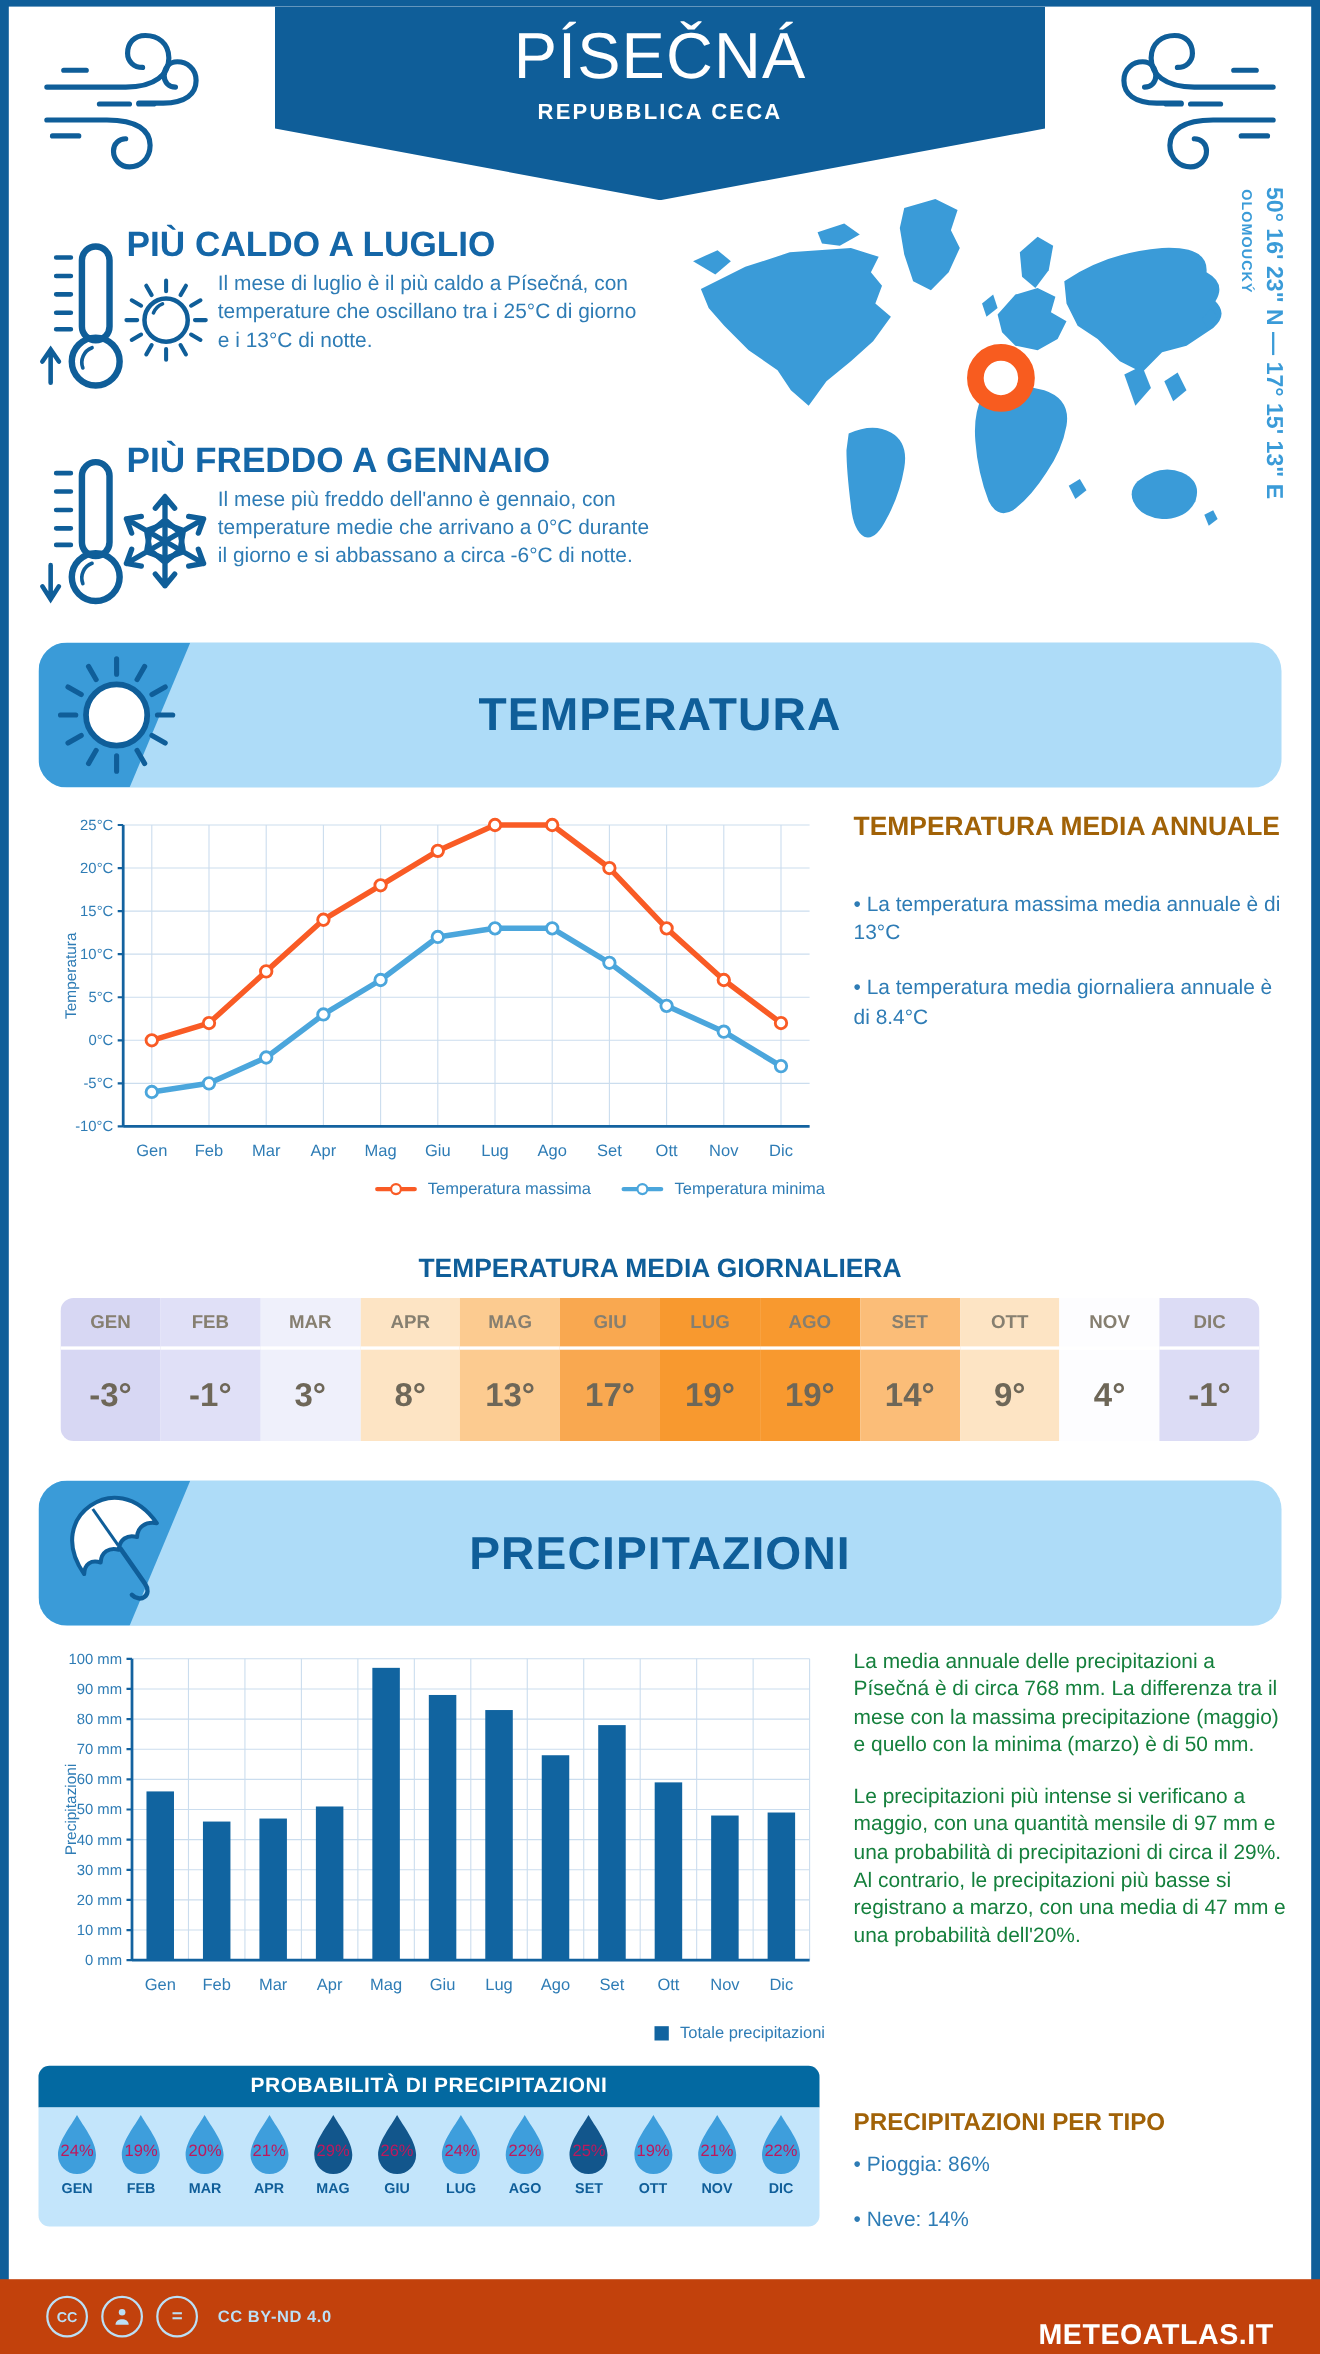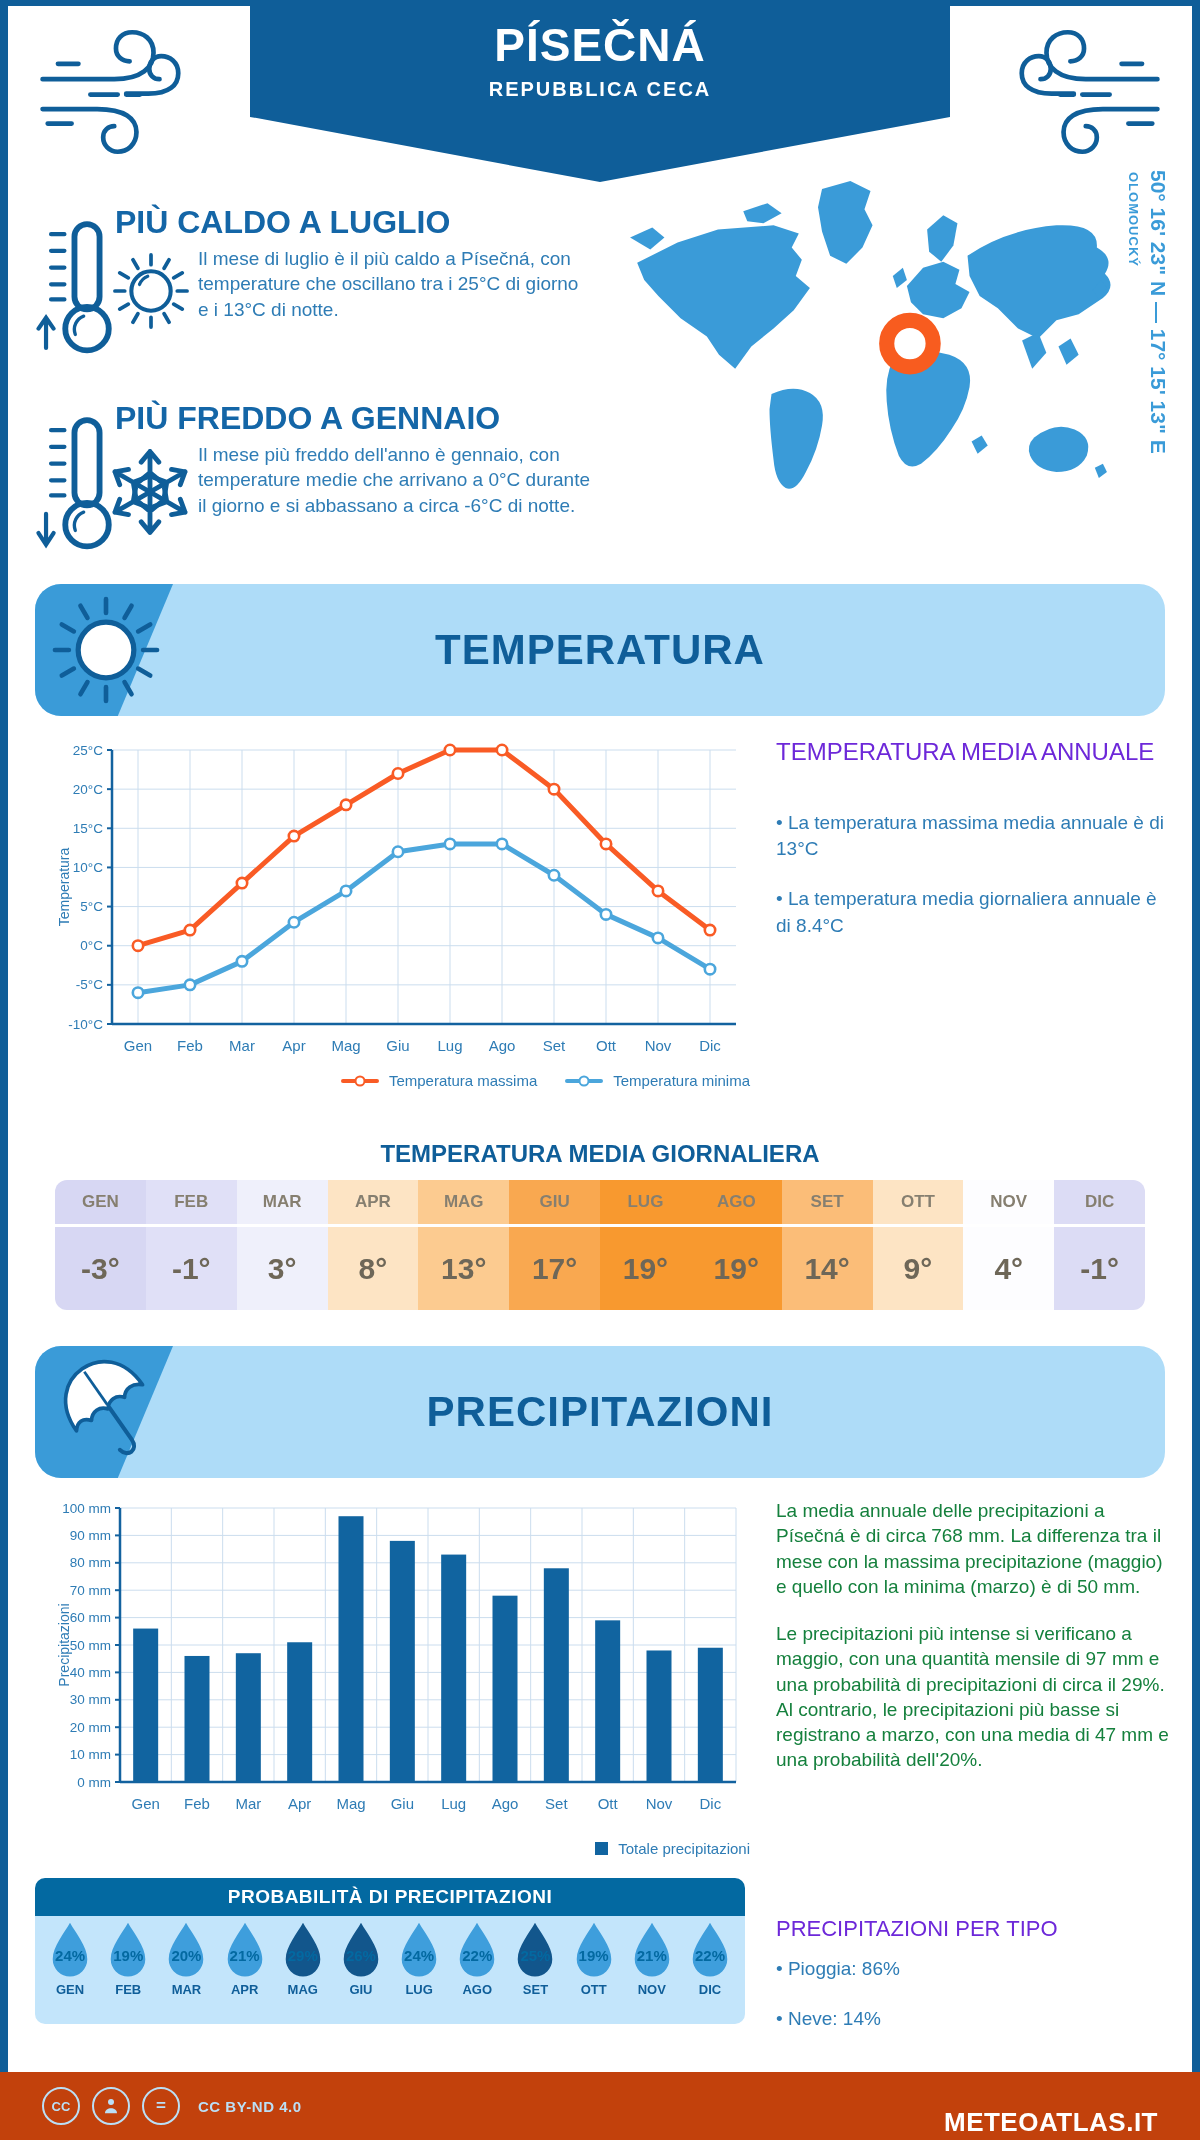--- a/index.html
+++ b/index.html
@@ -5,38 +5,38 @@
   html,body{margin:0;padding:0;}
   body{width:1200px;height:2140px;position:relative;background:#fff;
        font-family:"Liberation Sans",sans-serif;overflow:hidden;}
   .abs{position:absolute;}
   
   .frame{background:#0F5E99;}
   
   #header-banner{left:250px;top:6px;width:700px;height:176px;background:#0F5E99;
      clip-path:polygon(0 0,100% 0,100% 63%,50% 100%,0 63%);
      display:flex;flex-direction:column;align-items:center;padding-top:16px;box-sizing:border-box;}
-  #page-title{color:#fff;font-size:46px;font-weight:bold;letter-spacing:1px;line-height:1;}
+  #page-title{color:#fff;font-size:59px;font-weight:normal;letter-spacing:1px;line-height:1;}
   #page-subtitle{color:#fff;font-size:20px;font-weight:bold;letter-spacing:2px;margin-top:10px;}
   
   .hl-title{font-size:32px;font-weight:bold;color:#1466A7;white-space:nowrap;}
   .hl-text{font-size:19px;color:#2E7CB5;line-height:1.34;}
   
   .vtext{writing-mode:vertical-rl;color:#3A9BD8;font-weight:bold;white-space:nowrap;}
   #coords{font-size:21px;}
   #region{font-size:13px;letter-spacing:1px;}
   
   .band{width:1130px;height:132px;background:#AEDCF8;border-radius:26px;overflow:hidden;}
   .band .wedge{position:absolute;left:0;top:0;width:138px;height:132px;background:#3A9BD8;
      clip-path:polygon(0 0,100% 0,60% 100%,0 100%);}
   .band .band-title{position:absolute;left:0;top:0;width:100%;height:100%;
      display:flex;align-items:center;justify-content:center;
      font-size:42px;font-weight:bold;color:#0F5E99;letter-spacing:1px;}
   
-  .side-title{font-size:24px;font-weight:normal;color:#6d28d9;}
+  .side-title{font-size:24px;font-weight:bold;color:#a16207;}
   .bullet{font-size:19px;color:#2E7CB5;line-height:1.38;margin:0 0 24px 0;}
   .para{font-size:19px;color:#15803d;line-height:1.33;margin:0 0 22px 0;}
   
   .legend{display:flex;justify-content:flex-end;align-items:center;gap:28px;}
   .litem{display:flex;align-items:center;gap:10px;font-size:15px;color:#2E7CB5;}
   .lswatch{width:38px;height:4px;border-radius:2px;position:relative;display:inline-block;}
   .lswatch i{position:absolute;left:50%;top:50%;transform:translate(-50%,-50%);
      width:7px;height:7px;border-radius:50%;background:#fff;border:2.5px solid currentColor;}
   .sq{width:13px;height:13px;background:#0F5E99;display:inline-block;}
   
@@ -51,21 +51,21 @@
      font-size:30px;font-weight:bold;color:#6E6758;}
   
   #prob-panel{left:35px;top:1878px;width:710px;}
   #prob-header{height:38px;background:#0369a1;border-radius:10px 10px 0 0;
      display:flex;align-items:center;justify-content:center;color:#fff;
      font-size:19px;font-weight:bold;letter-spacing:.5px;}
   #prob-body{height:108px;background:#C3E5FB;border-radius:0 0 10px 10px;
      display:flex;padding:0 6px;}
   .prob-cell{flex:1;position:relative;display:flex;flex-direction:column;align-items:center;padding-top:5px;}
   .prob-cell .pct{position:absolute;top:31px;width:100%;text-align:center;
-     color:#0369a1;font-size:15px;font-weight:bold;}
+     color:#be185d;font-size:15px;font-weight:normal;}
   .prob-cell .pm{margin-top:1px;font-size:13px;font-weight:bold;color:#0F5E99;}
   
   #footer{left:0;top:2072px;width:1200px;height:68px;background:#c2410c;
      display:flex;align-items:center;justify-content:space-between;
      padding:0 42px;box-sizing:border-box;}
   #cc-group{display:flex;align-items:center;gap:12px;}
   .cc-circle{width:34px;height:34px;border:2.5px solid #BBDFF6;border-radius:50%;
      display:flex;align-items:center;justify-content:center;color:#BBDFF6;
      font-weight:bold;font-size:13px;}
   #cc-label{color:#BBDFF6;font-size:15px;font-weight:bold;margin-left:6px;letter-spacing:.5px;}

